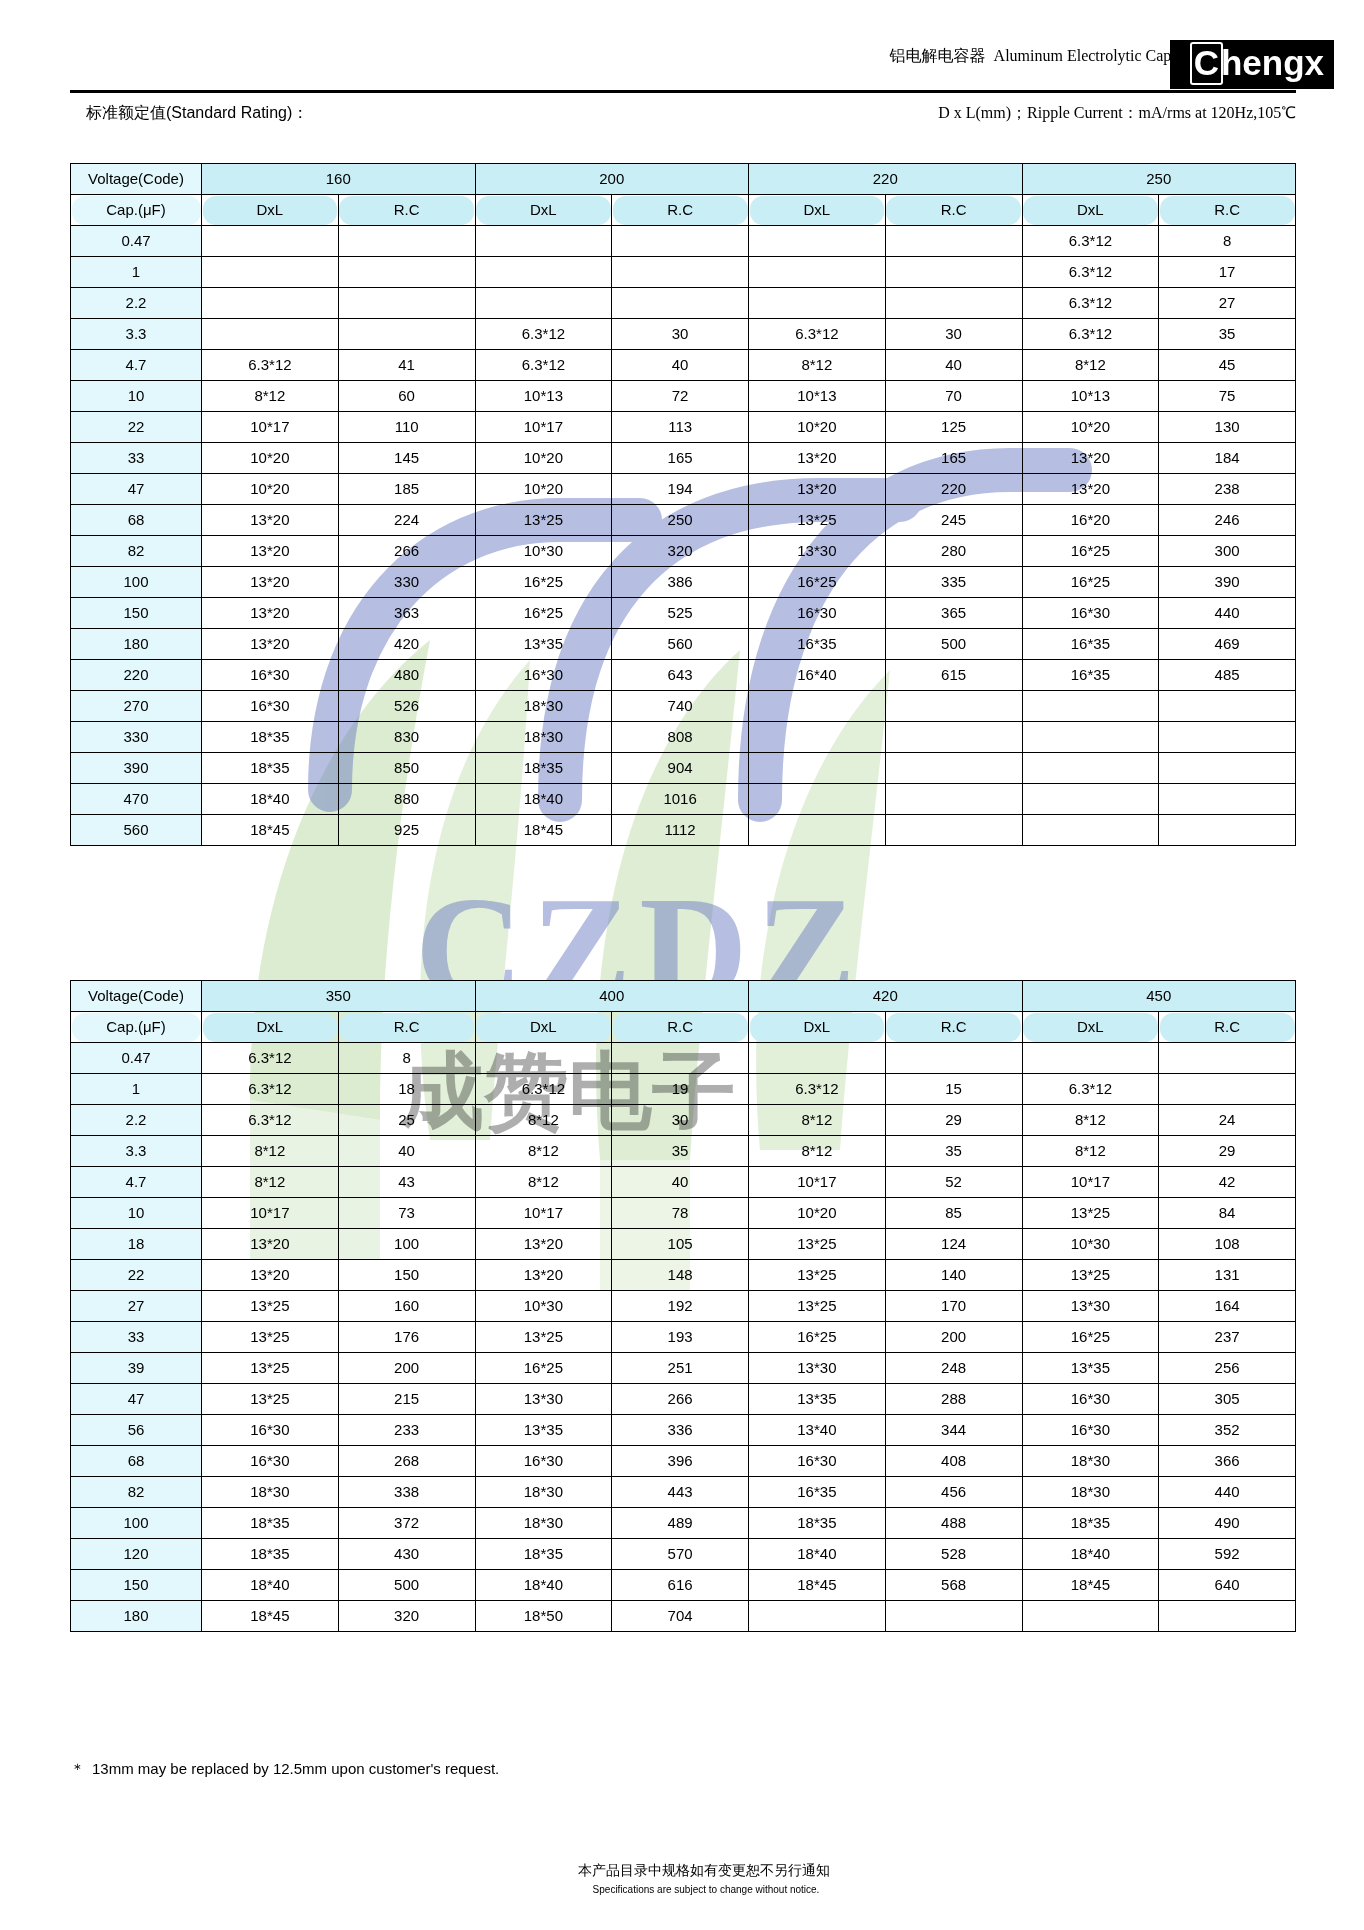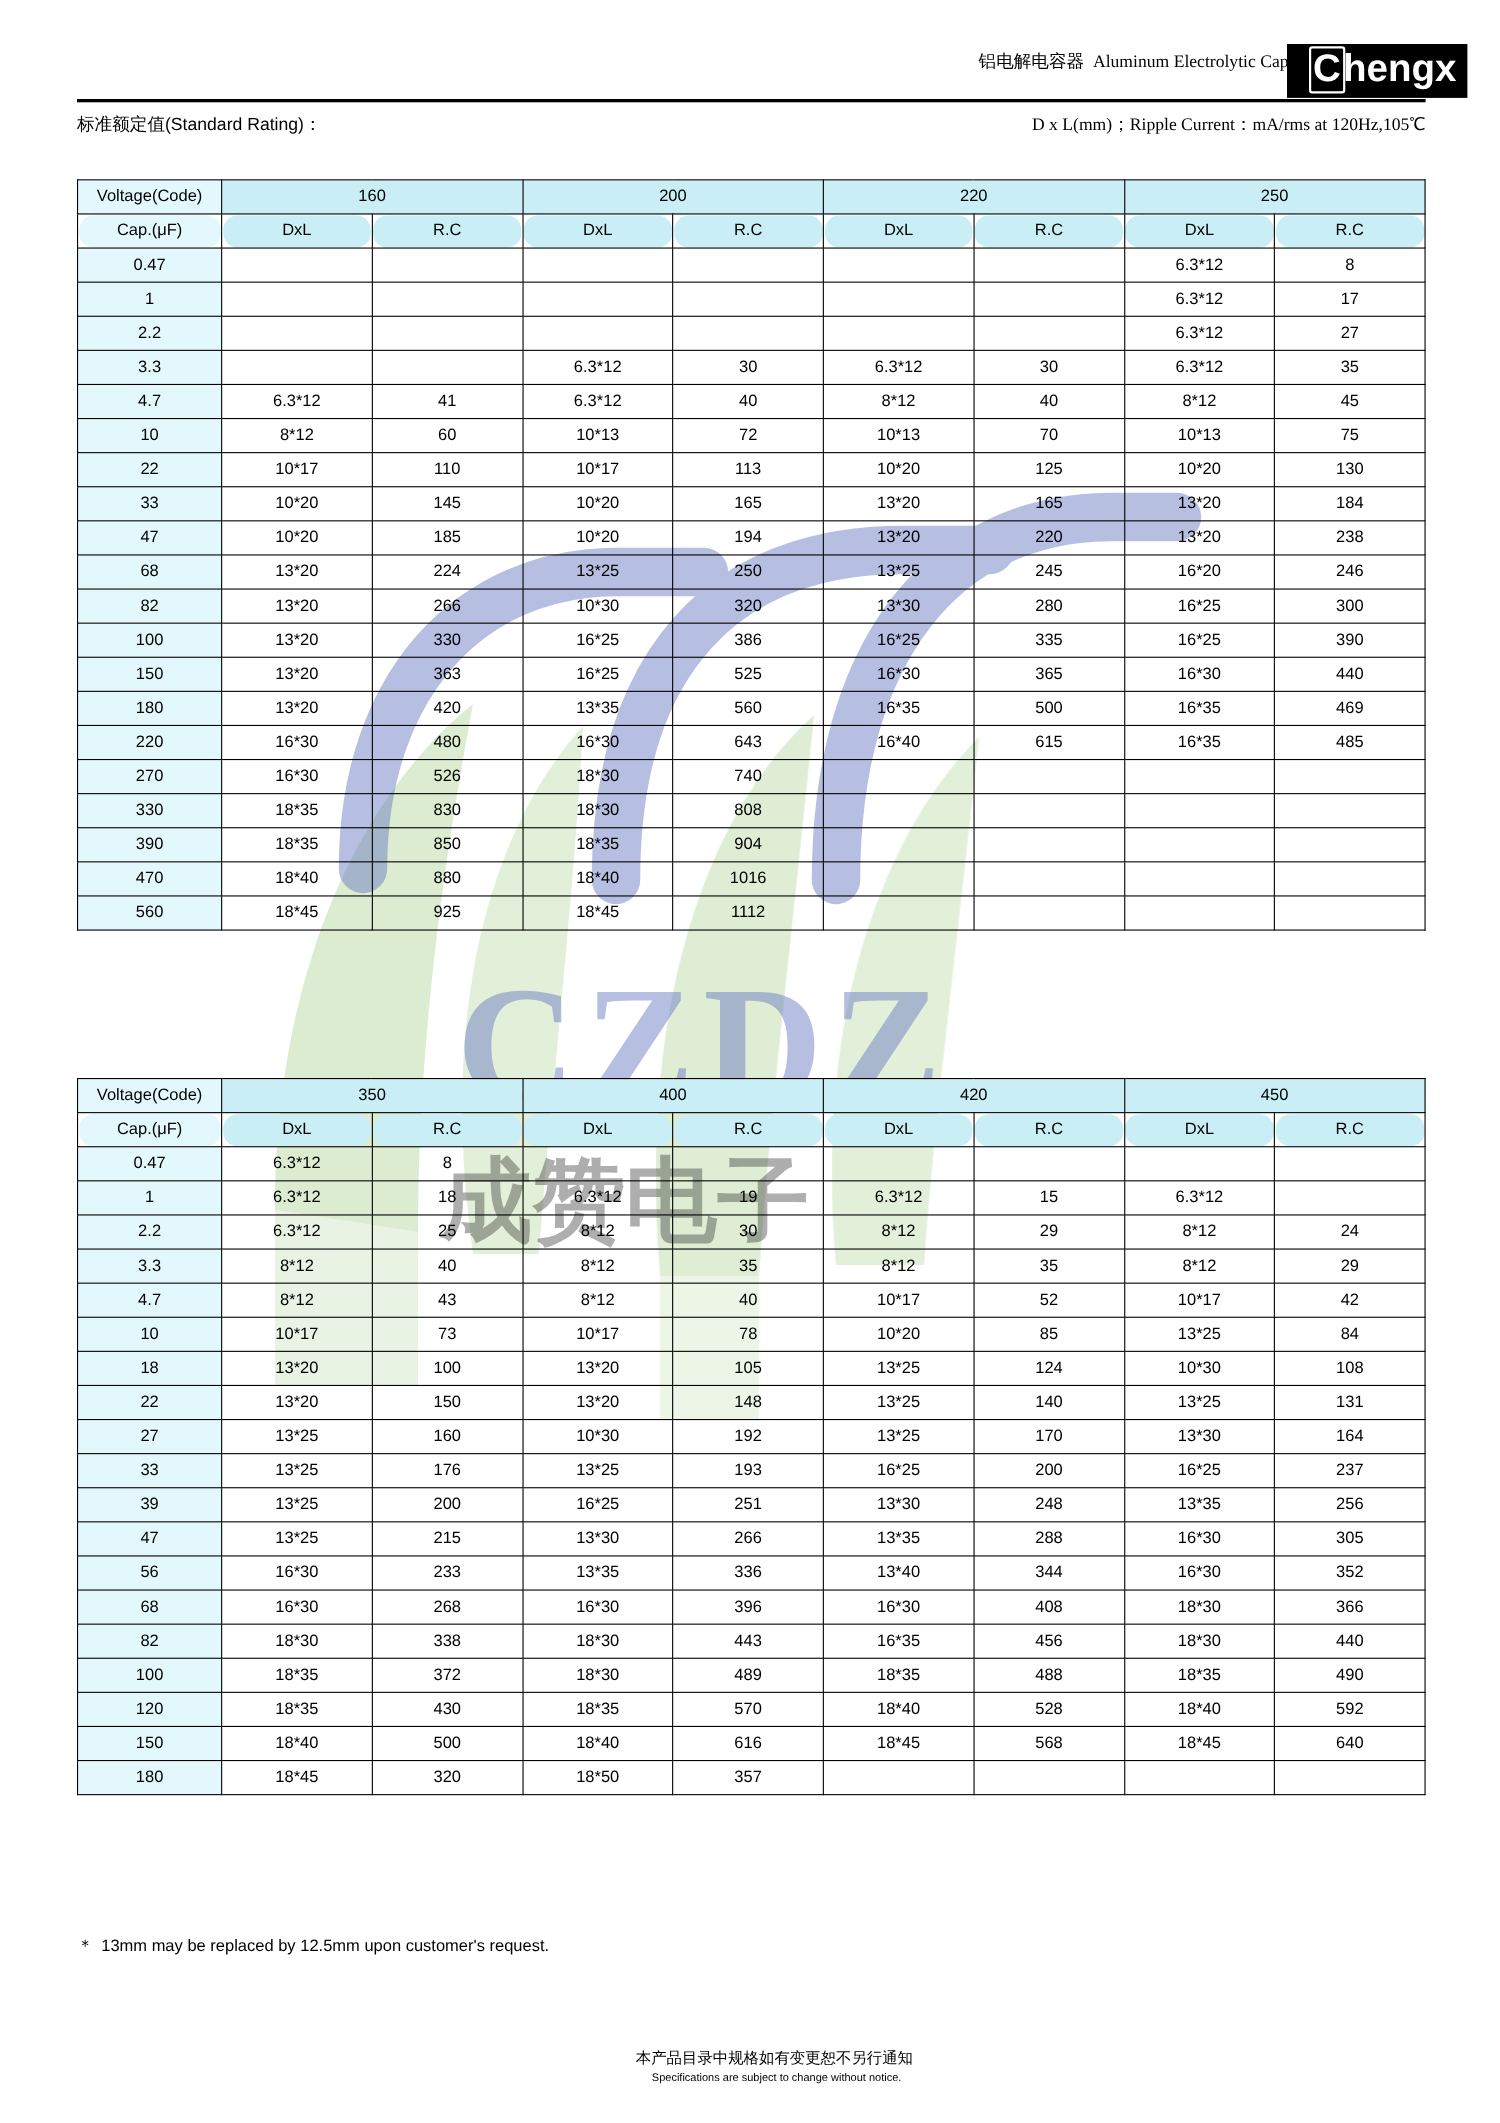--- a/index.html
+++ b/index.html
@@ -81,21 +81,21 @@
   .caption-row {
     position: absolute;
     left: 70px;
     top: 103px;
     width: 1226px;
     z-index: 3;
     font-size: 16px;
   }
   .caption-left {
     position: absolute;
-    left: 0;
+    left: 16px;
     top: 0;
     white-space: nowrap;
   }
   .caption-right {
     position: absolute;
     right: 0;
     top: 0;
     white-space: nowrap;
     font-family: Liberation Serif, serif;
   }
@@ -669,21 +669,21 @@
           <td class="cell-dxl">18*45</td>
           <td class="cell-rc">568</td>
           <td class="cell-dxl">18*45</td>
           <td class="cell-rc">640</td>
         </tr>
         <tr>
           <td class="col-cap">180</td>
           <td class="cell-dxl">18*45</td>
           <td class="cell-rc">320</td>
           <td class="cell-dxl">18*50</td>
-          <td class="cell-rc">357</td>
+          <td class="cell-rc">704</td>
           <td class="cell-dxl blank"></td>
           <td class="cell-rc blank"></td>
           <td class="cell-dxl blank"></td>
           <td class="cell-rc blank"></td>
         </tr>
       </tbody>
   </table>
 
   <div class="footnote">
     <span class="star">＊</span><span>13mm may be replaced by 12.5mm upon customer's request.</span>

